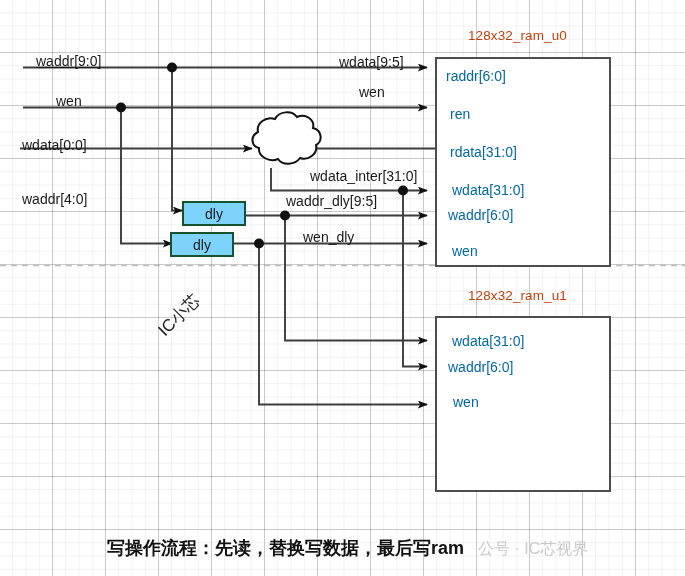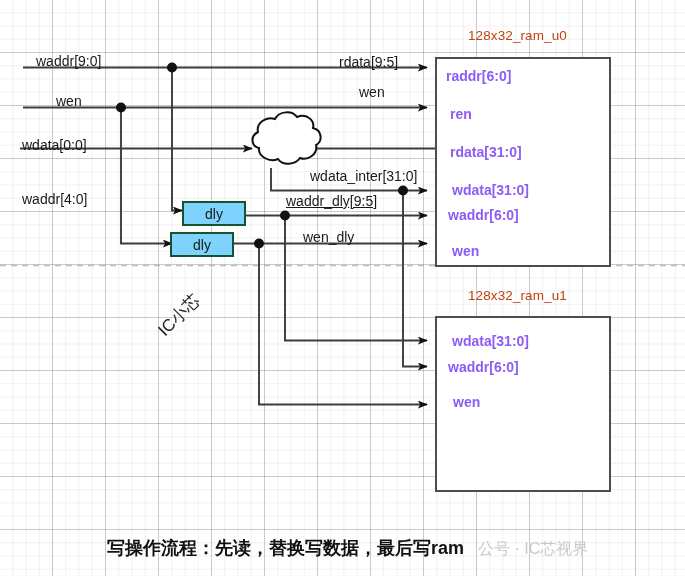--- a/index.html
+++ b/index.html
@@ -48,24 +48,23 @@
   .ram-title {
     position: absolute;
     font-size: 13.5px;
     color: #c2410c;
     white-space: nowrap;
     letter-spacing: 0.1px;
   }
   .port {
     position: absolute;
     font-size: 14px;
-    color: #8b5cf6;
+    color: #0369a1;
     white-space: nowrap;
     line-height: 1;
-    font-weight: bold;
   }
   .dly-box {
     position: absolute;
     background: #7dd3fc;
     border: 2px solid #14532d;
     box-sizing: border-box;
     display: flex;
     align-items: center;
     justify-content: center;
     font-size: 14px;
@@ -174,26 +173,26 @@
 <div class="port" style="left:448px; top:360px;">waddr[6:0]</div>
 <div class="port" style="left:453px; top:395px;">wen</div>
 
 <div class="dly-box" style="left:182px; top:201px; width:64px; height:25px;">
   <span>dly</span>
 </div>
 <div class="dly-box" style="left:170px; top:232px; width:64px; height:25px;">
   <span>dly</span>
 </div>
 
-<div class="sig-label" style="left:36px; top:54px;">waddr[9:0]</div>
+<div class="sig-label" style="left:36px; top:54px;text-decoration:underline;">waddr[9:0]</div>
 <div class="sig-label" style="left:56px; top:94px;">wen</div>
 <div class="sig-label" style="left:22px; top:138px;">wdata[0:0]</div>
 <div class="sig-label" style="left:22px; top:192px;text-align:center;">waddr[4:0]</div>
 
-<div class="sig-label" style="left:339px; top:55px;">rdata[9:5]</div>
+<div class="sig-label" style="left:339px; top:55px;">wdata[9:5]</div>
 <div class="sig-label" style="left:359px; top:85px;">wen</div>
 <div class="sig-label" style="left:310px; top:169px;">wdata_inter[31:0]</div>
-<div class="sig-label" style="left:286px; top:194px;text-decoration:underline;">waddr_dly[9:5]</div>
+<div class="sig-label" style="left:286px; top:194px;">waddr_dly[9:5]</div>
 <div class="sig-label" style="left:303px; top:230px;">wen_dly</div>
 
 <div class="watermark-rot" style="left:153px; top:325px;">IC小芯</div>
 <div class="watermark-faint" style="left:478px; top:539px;">公号 · IC芯视界</div>
 <div class="caption" style="top:536px;">写操作流程：先读，替换写数据，最后写ram</div>
 
 </body></html>

